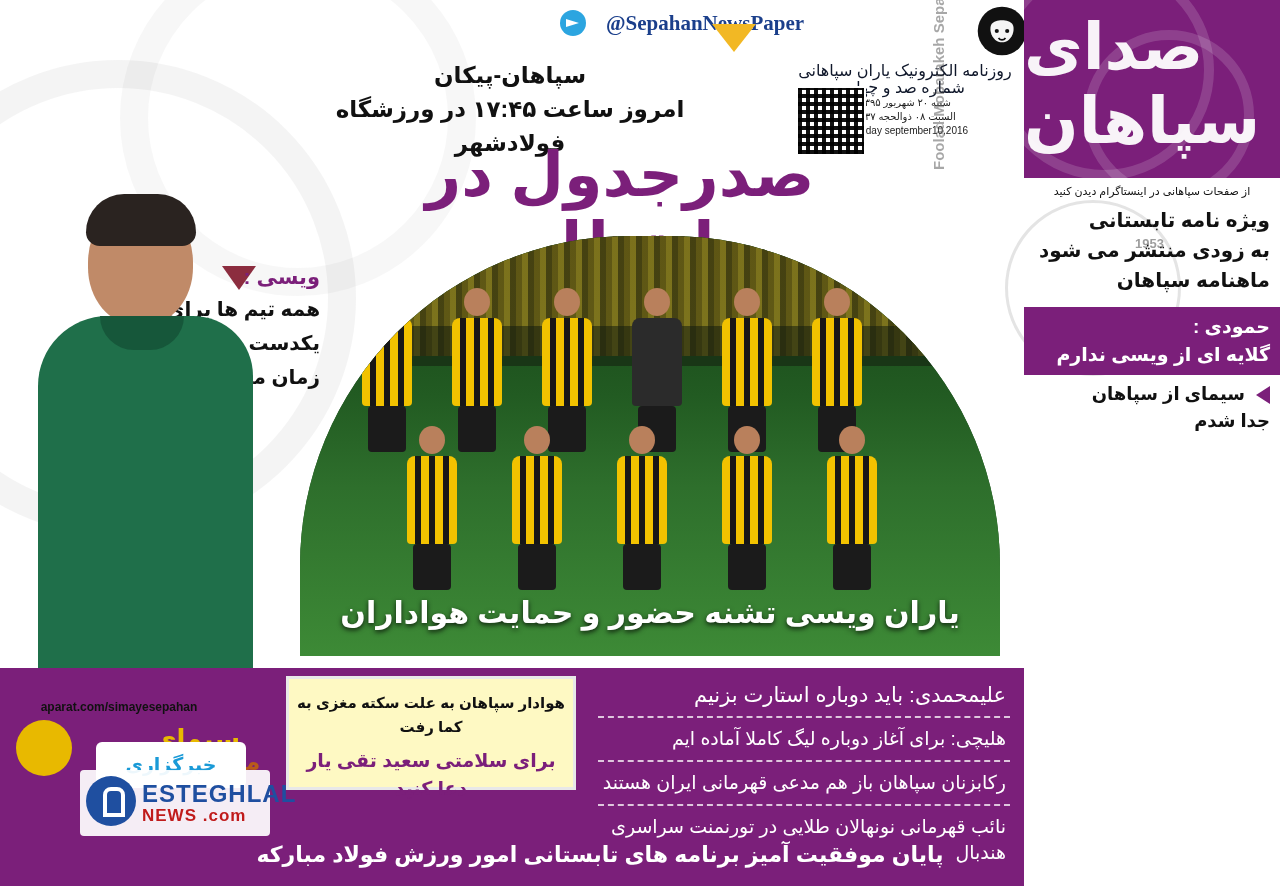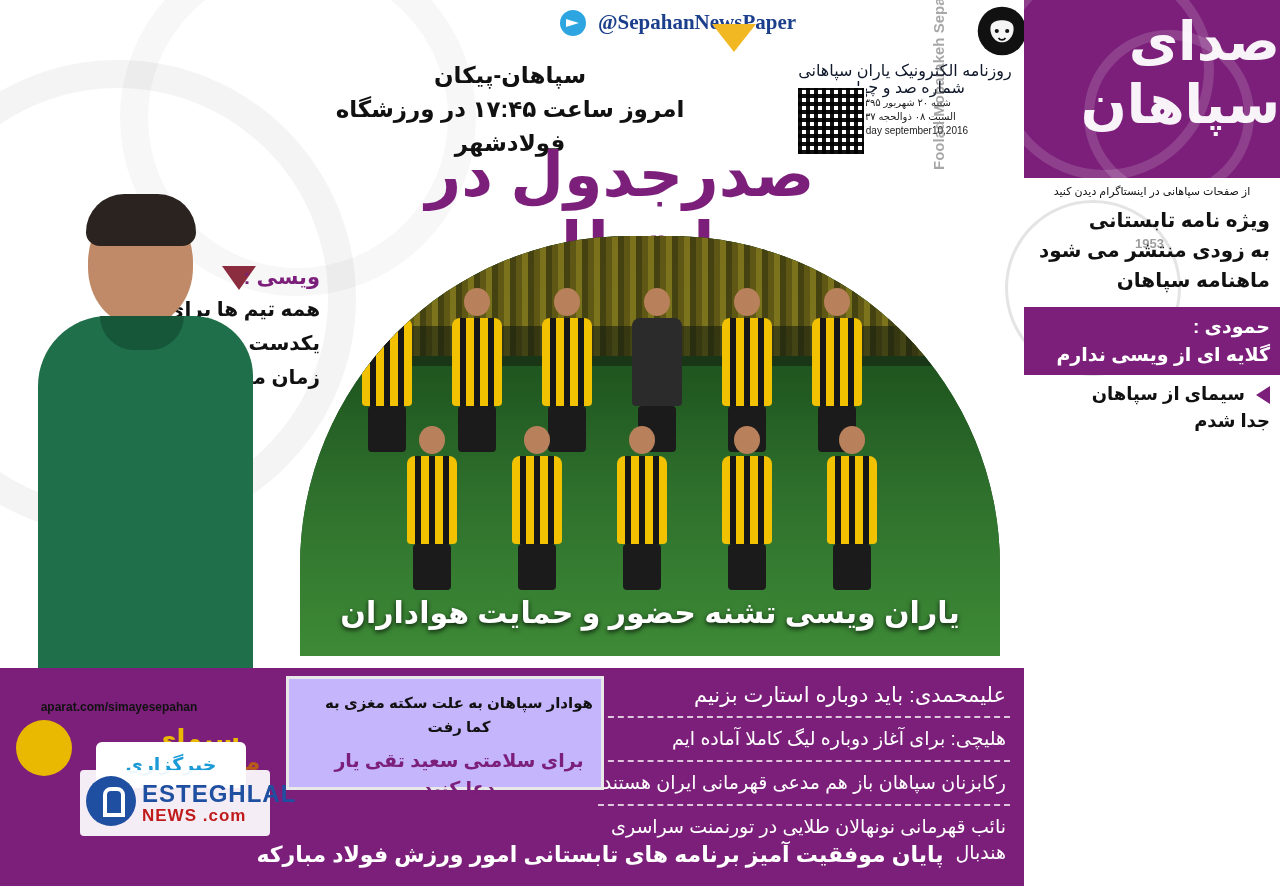--- a/index.html
+++ b/index.html
@@ -17,31 +17,31 @@
   .bg-swirl.s1{left:-120px;top:60px;width:420px;height:420px;}
   .bg-swirl.s2{left:120px;top:-60px;width:300px;height:300px;border-color:rgba(150,150,150,0.08);}
 
   
   .masthead{position:absolute;left:0;top:0;width:1280px;height:62px;}
   .fed-block{position:absolute;right:0;top:2px;width:300px;text-align:center;}
   .fed-title{font-size:14px;font-weight:bold;color:#1a1a1a;line-height:18px;}
   .fed-url{font-size:12px;color:#222;line-height:15px;direction:ltr;}
   .lion{position:absolute;right:252px;top:4px;width:52px;height:54px;}
 
-  .tg-block{position:absolute;left:560px;top:10px;display:flex;gap:12px;direction:ltr;}
+  .tg-block{position:absolute;left:560px;top:10px;display:flex;align-items:center;gap:20px;direction:ltr;}
   .tg-icon{width:26px;height:26px;border-radius:50%;background:#2ca5e0;position:relative;}
   .tg-icon:after{content:"";position:absolute;left:6px;top:9px;width:0;height:0;border-left:13px solid #fff;border-top:4px solid transparent;border-bottom:4px solid transparent;}
   .tg-text{font-size:21px;font-weight:bold;color:#1b3f8b;font-family:"Liberation Serif",serif;}
 
   
   .logo-panel{position:absolute;left:1024px;top:0;width:256px;height:178px;background:#7b1f7a;overflow:hidden;}
   .logo-panel .sw{position:absolute;border-radius:50%;border:10px solid rgba(255,255,255,0.15);}
   .logo-panel .sw1{left:-30px;top:-40px;width:200px;height:200px;}
   .logo-panel .sw2{left:60px;top:30px;width:150px;height:150px;}
-  .logo-word{position:absolute;left:0;top:10px;width:256px;text-align:right;color:#fff;font-size:54px;font-weight:bold;letter-spacing:-2px;font-family:"DejaVu Sans",sans-serif;opacity:.95;}
+  .logo-word{position:absolute;left:0;top:10px;width:256px;text-align:left;color:#fff;font-size:64px;font-weight:bold;letter-spacing:-2px;font-family:"DejaVu Sans",sans-serif;opacity:.95;}
 
   .meta-block{position:absolute;left:790px;top:62px;width:230px;text-align:center;}
   .meta-line{font-size:16px;color:#0f172a;line-height:17px;font-weight:normal;}
   .meta-small{font-size:10px;color:#222;line-height:14px;}
   .qr{position:absolute;left:796px;top:86px;width:66px;height:66px;background:
       repeating-linear-gradient(0deg,#111 0 4px,#fff 4px 8px),
       repeating-linear-gradient(90deg,#111 0 4px,transparent 4px 8px);
       background-blend-mode:multiply;border:2px solid #fff;}
 
   
@@ -102,21 +102,21 @@
   .photo-caption{position:absolute;left:300px;top:592px;width:700px;text-align:center;
     font-size:30px;font-weight:bold;color:#fff;text-shadow:0 2px 5px rgba(0,0,0,.8);line-height:42px;}
 
   
   .bottom-band{position:absolute;left:0;top:668px;width:1024px;height:218px;background:#7b1f7a;}
   .bnews{position:absolute;left:592px;top:676px;width:424px;}
   .bnews .ln{color:#fff;font-size:19px;font-weight:normal;text-align:right;line-height:26px;padding:6px 10px 6px 0;}
   .bnews .ln.big{font-size:21px;}
   .bnews .sep{border-top:2px dashed rgba(255,255,255,.75);margin:2px 6px;}
 
-  .white-box{position:absolute;left:286px;top:676px;width:284px;height:108px;background:#c4b5fd;border:3px solid #e8e8e8;padding-left:28px;}
+  .white-box{position:absolute;left:286px;top:676px;width:284px;height:108px;background:#fef9c3;border:3px solid #e8e8e8;}
   .white-box .l1{font-size:15px;font-weight:bold;color:#111;text-align:center;line-height:24px;padding:12px 8px 0;}
   .white-box .l2{font-size:19px;font-weight:bold;color:#7b1f7a;text-align:center;line-height:28px;padding-top:8px;}
 
   .bottom-last{position:absolute;left:200px;top:838px;width:800px;text-align:center;color:#fff;font-size:22px;font-weight:bold;line-height:34px;}
 
   
   .aparat{position:absolute;left:14px;top:700px;width:210px;text-align:center;}
   .aparat .url{font-size:12px;color:#111;font-weight:bold;direction:ltr;}
   .sim-logo{position:absolute;left:10px;top:714px;width:230px;height:70px;}
   .sim-circle{position:absolute;left:6px;top:6px;width:56px;height:56px;border-radius:50%;background:#e8b900;}

